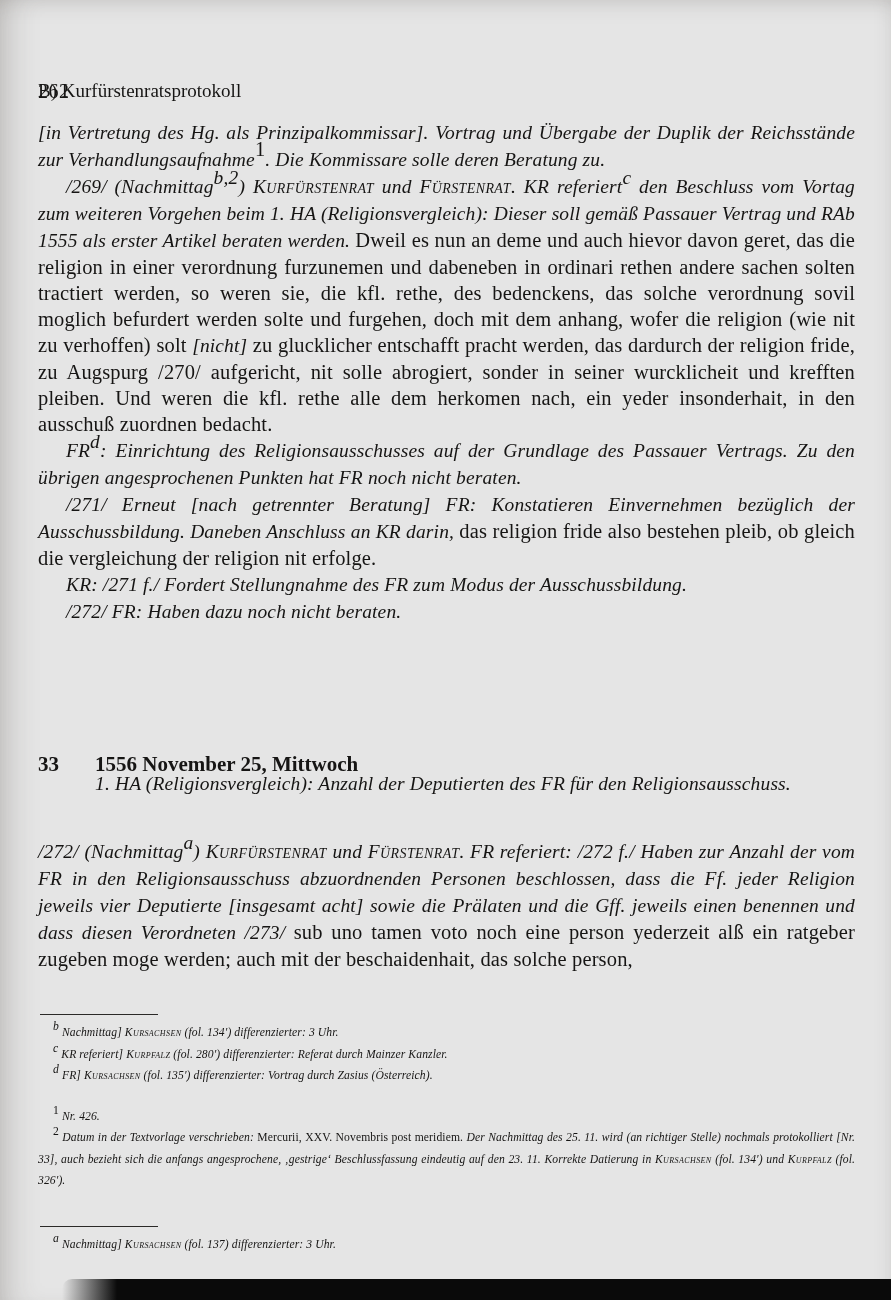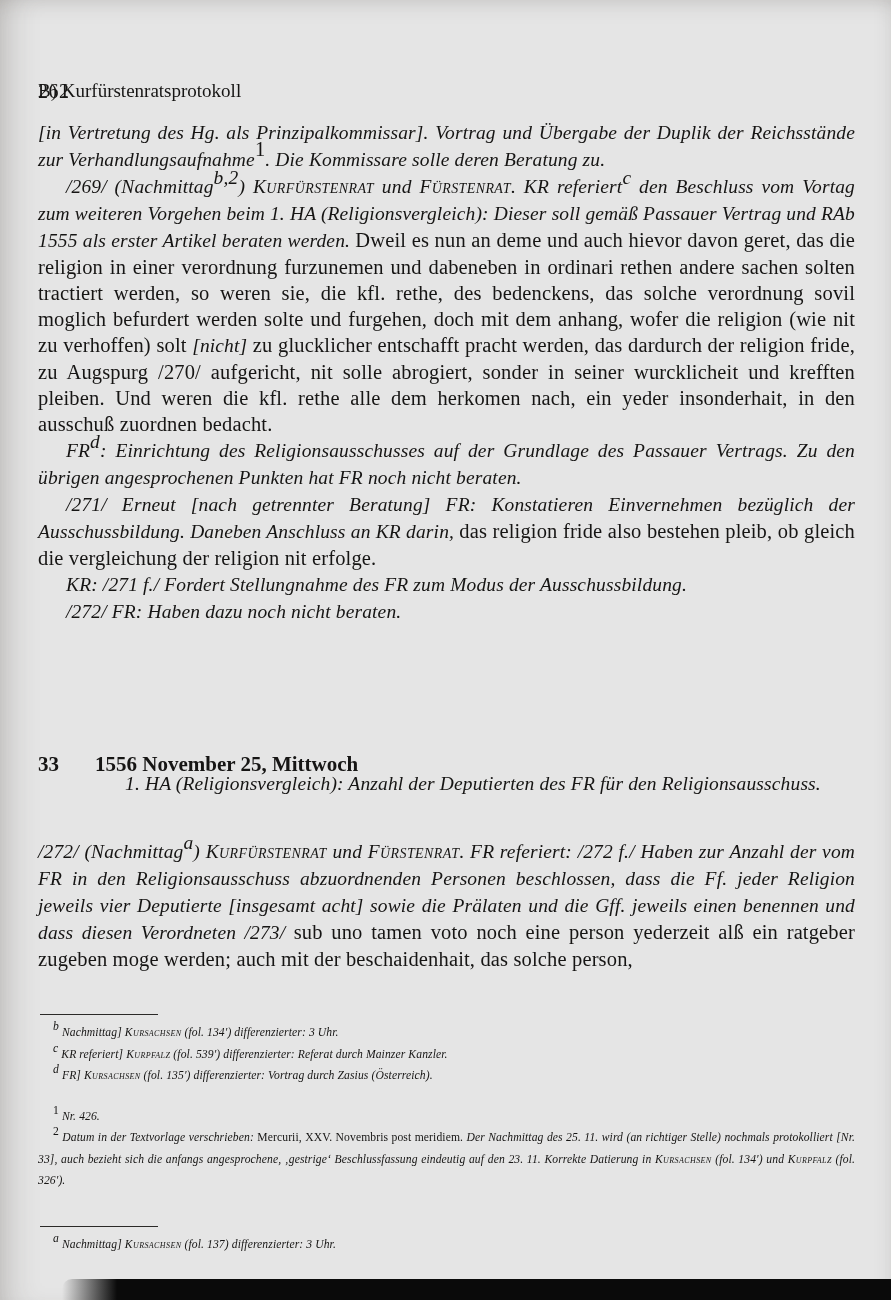--- a/index.html
+++ b/index.html
@@ -27,21 +27,21 @@
   .par.ind { text-indent: 28px; }
   .it { font-style: italic; font-size: 95%; }
   .ro { font-style: normal; font-size: 100%; }
   .sc { font-style: italic; font-variant: small-caps; font-size: 95%; letter-spacing: 0.4px; }
   sup { font-size: 64%; line-height: 0; vertical-align: baseline; position: relative; top: -0.48em; }
 
   .section-heading { position: absolute; top: 752px; left: 38px; right: 36px; font-weight: bold; font-size: 21px; }
   .h-num { display: inline-block; width: 57px; }
 
   .subject { position: absolute; top: 770px; left: 95px; right: 38px; text-align: justify; }
-  .subject .par { line-height: 26px; margin-left: 30px; }
+  .subject .par { line-height: 26px; }
 
   .fn-block { position: absolute; left: 38px; right: 36px; text-align: justify; }
   .fn-1 { top: 1014px; }
   .fn-2 { top: 1226px; }
   .fn-rule { width: 118px; border: 0; border-top: 1.5px solid #2b2a28; margin: 0 0 7px 2px; }
   .note { margin: 0; font-size: 12px; line-height: 21.5px; text-indent: 15px; letter-spacing: 0.1px; }
   .note .it, .note .ro, .note .sc { font-size: 97%; }
   .numbered-notes { margin-top: 19px; }
 
   .scan-bar {
@@ -79,21 +79,21 @@
     </div>
 
   <div class="textblock body-2">
       <p class="par"><span class="it">/272/ (Nachmittag</span><sup class="it">a</sup><span class="it">) </span><span class="sc">Kurfürstenrat</span><span class="it"> und </span><span class="sc">Fürstenrat</span><span class="it">. FR referiert: /272 f./ Haben zur Anzahl der vom FR in den Religionsausschuss abzuordnenden Personen beschlossen, dass die Ff. jeder Religion jeweils vier Deputierte [insgesamt acht] sowie die Prälaten und die Gff. jeweils einen benennen und dass diesen Verordneten /273/ </span><span class="ro">sub uno tamen voto noch eine person yederzeit alß ein ratgeber zugeben moge werden; auch mit der beschaidenhait, das solche person,</span></p>
     </div>
 
   <div class="fn-block fn-1">
     <hr class="fn-rule">
     <div>
         <p class="note"><sup class="it">b</sup><span class="it"> Nachmittag] </span><span class="sc">Kursachsen</span><span class="it"> (fol. 134′) differenzierter: 3 Uhr.</span></p>
-        <p class="note"><sup class="it">c</sup><span class="it"> KR referiert] </span><span class="sc">Kurpfalz</span><span class="it"> (fol. 539′) differenzierter: Referat durch Mainzer Kanzler.</span></p>
+        <p class="note"><sup class="it">c</sup><span class="it"> KR referiert] </span><span class="sc">Kurpfalz</span><span class="it"> (fol. 280′) differenzierter: Referat durch Mainzer Kanzler.</span></p>
         <p class="note"><sup class="it">d</sup><span class="it"> FR] </span><span class="sc">Kursachsen</span><span class="it"> (fol. 135′) differenzierter: Vortrag durch Zasius (Österreich).</span></p>
       </div>
     <div class="numbered-notes">
         <p class="note"><sup class="ro">1</sup><span class="it"> Nr. 426.</span></p>
         <p class="note"><sup class="ro">2</sup><span class="it"> Datum in der Textvorlage verschrieben: </span><span class="ro">Mercurii, XXV. Novembris post meridiem.</span><span class="it"> Der Nachmittag des 25. 11. wird (an richtiger Stelle) nochmals protokolliert [Nr. 33], auch bezieht sich die anfangs angesprochene, ‚gestrige‘ Beschlussfassung eindeutig auf den 23. 11. Korrekte Datierung in </span><span class="sc">Kursachsen</span><span class="it"> (fol. 134′) und </span><span class="sc">Kurpfalz</span><span class="it"> (fol. 326′).</span></p>
       </div>
   </div>
 
   <div class="fn-block fn-2">
     <hr class="fn-rule">

